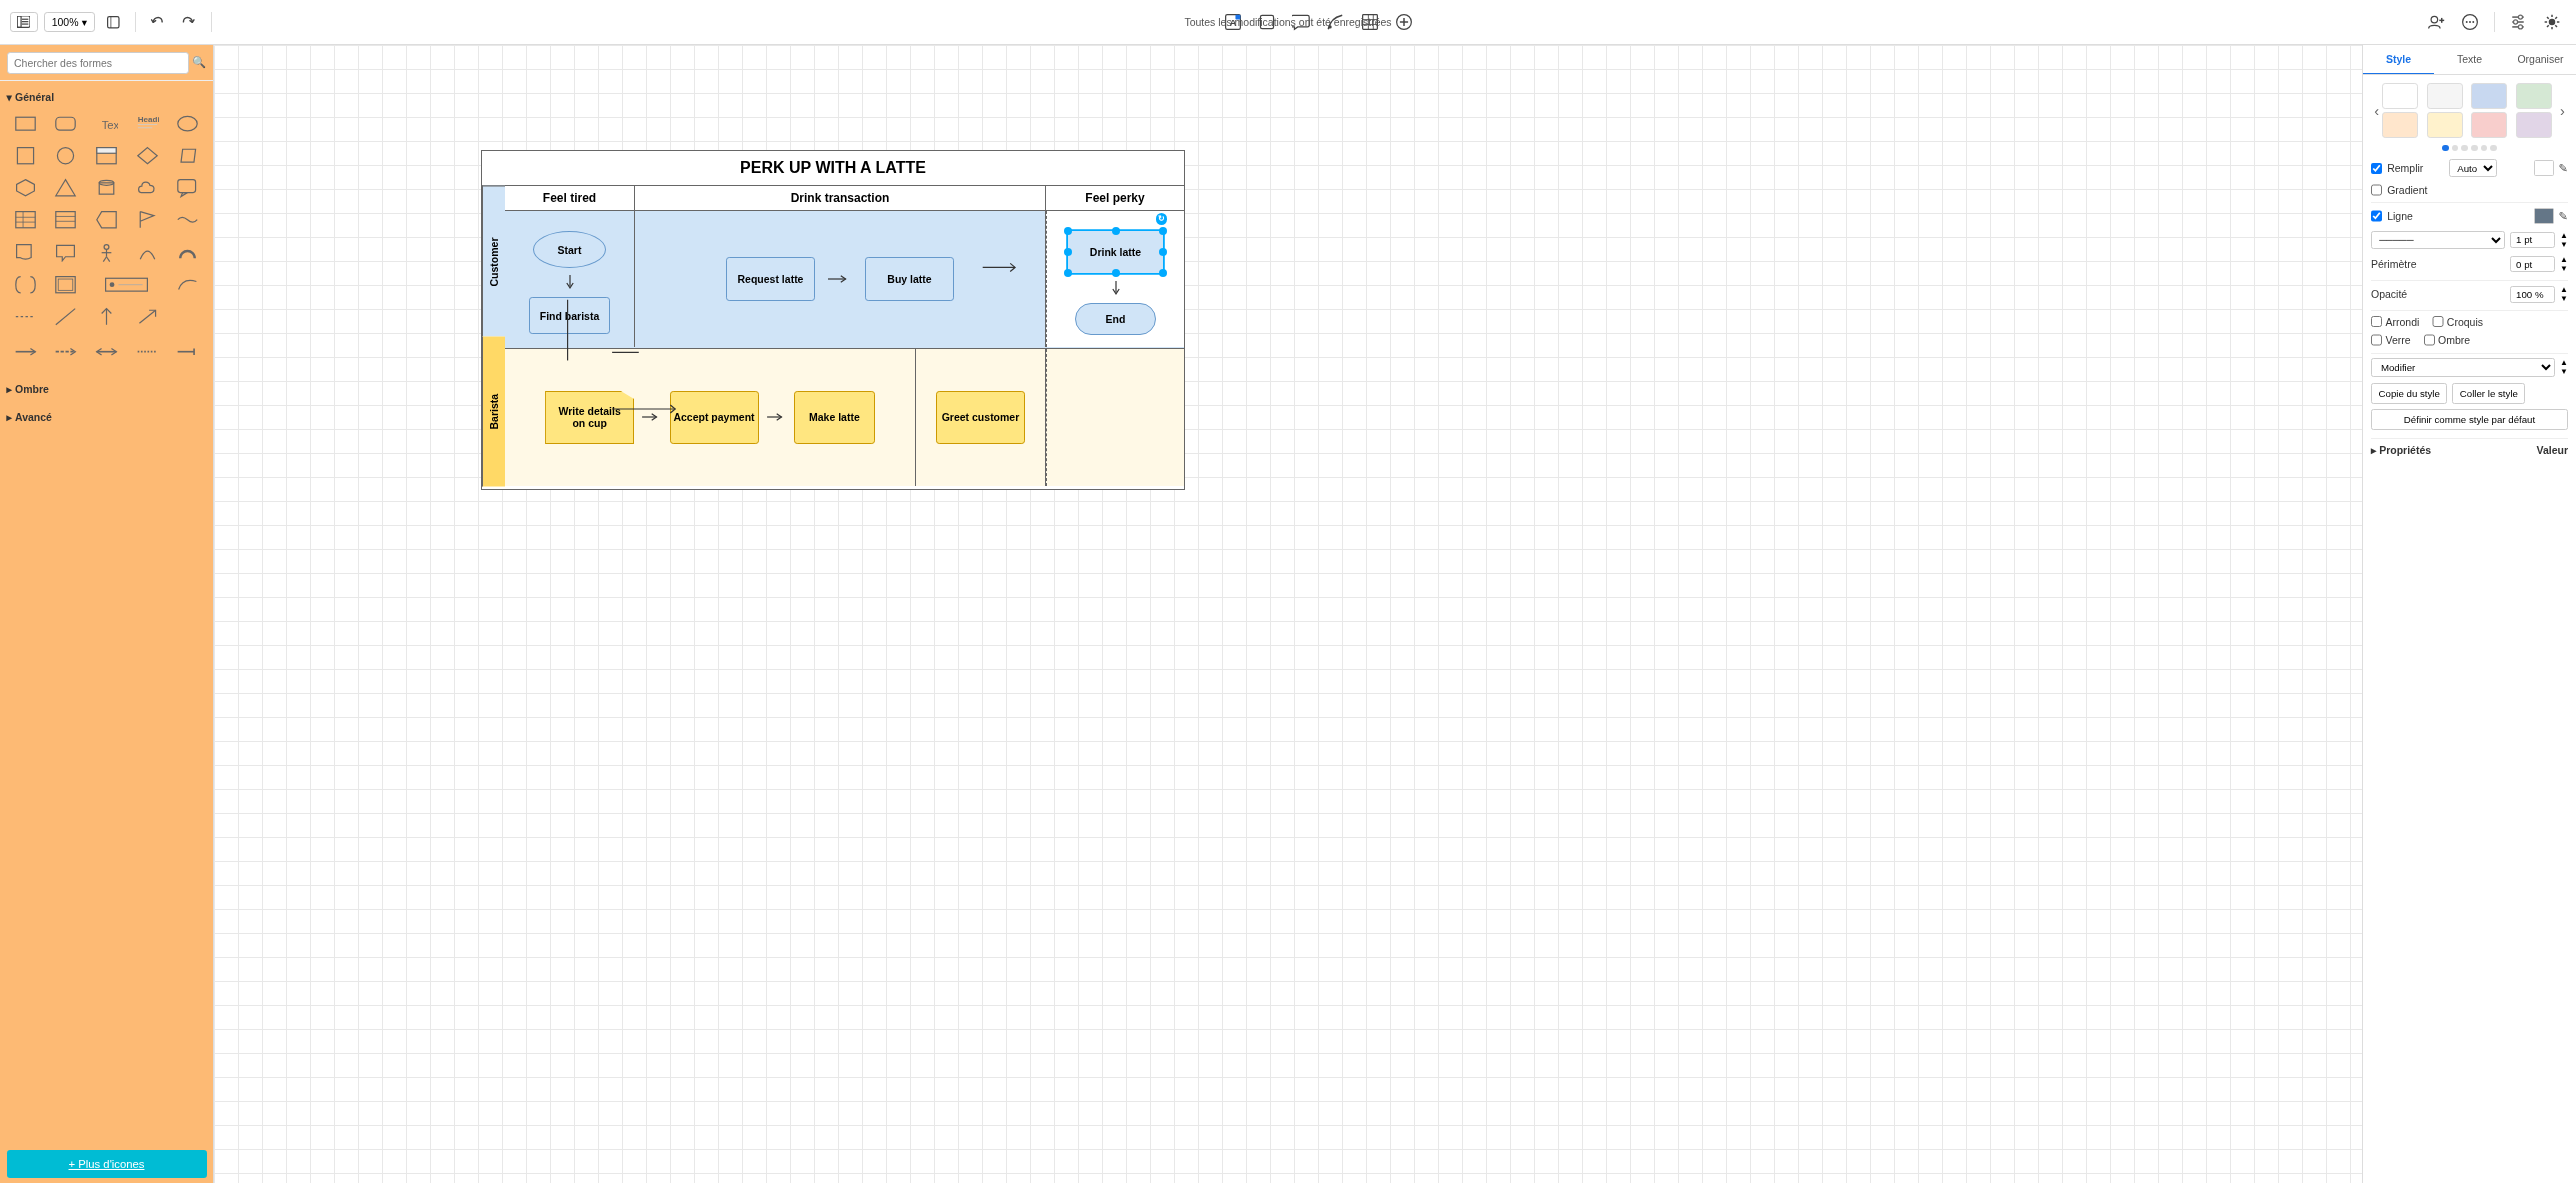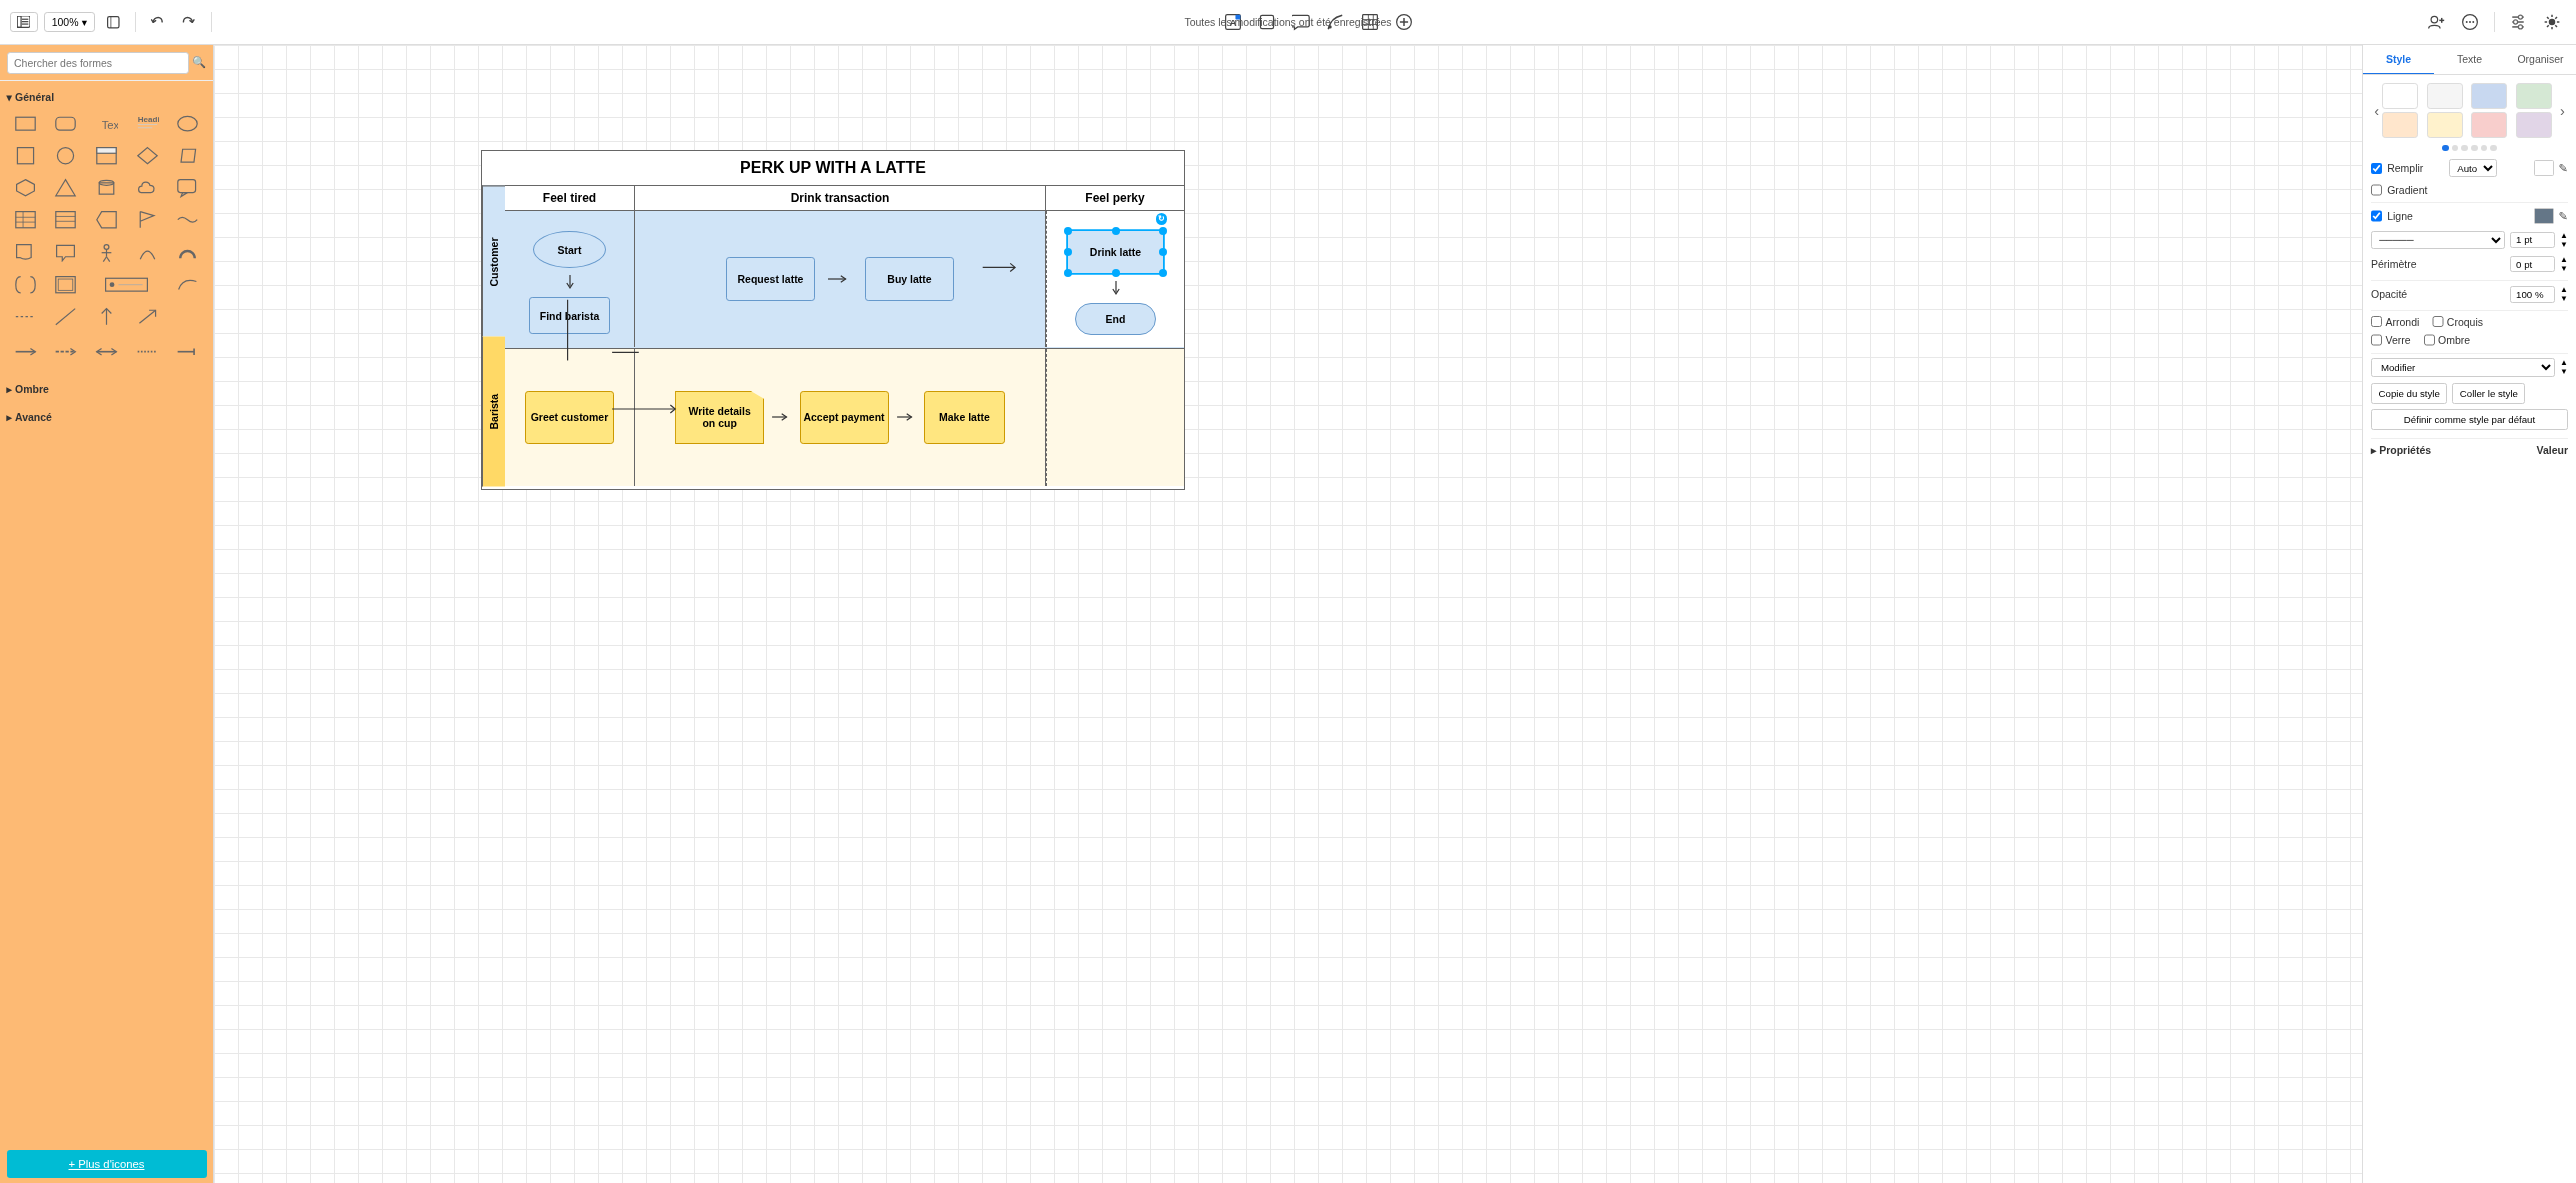--- a/index.html
+++ b/index.html
@@ -964,45 +964,45 @@
                     <polyline points="6,10 10,16 14,10" fill="none" stroke="#333" stroke-width="1.5"></polyline>
                   </svg>
                   <div class="shape-rounded-rect" style="width:81px; height:32px;">
                     <span>End</span>
                   </div>
                 </div>
               </div>
 
               <div class="lane-row barista-row" style="position:relative; flex: 1; min-height: 105px;">
 
-                <div class="cell tired" style="height:100%; align-items:center; justify-content:center;">
-                  <div class="shape-rect yellow" style="width:89px; height:53px;">
-                    <span>Greet customer</span>
-                  </div>
-                </div>
-
                 <div class="cell transaction" style="height:100%; gap:8px;">
                   <div class="shape-note" style="width:89px; height:53px;">
                     <span>Write details on cup</span>
                   </div>
 
                   <svg style="width:19.4px;height:16px;" viewBox="0 0 24 20">
                     <line x1="0" y1="10" x2="18" y2="10" stroke="#333" stroke-width="1.5"></line>
                     <polyline points="12,6 18,10 12,14" fill="none" stroke="#333" stroke-width="1.5"></polyline>
                   </svg>
                   <div class="shape-rect yellow" style="width:89px; height:53px;">
                     <span>Accept payment</span>
                   </div>
 
                   <svg style="width:19.4px;height:16px;" viewBox="0 0 24 20">
                     <line x1="0" y1="10" x2="18" y2="10" stroke="#333" stroke-width="1.5"></line>
                     <polyline points="12,6 18,10 12,14" fill="none" stroke="#333" stroke-width="1.5"></polyline>
                   </svg>
                   <div class="shape-rect yellow" style="width:81px; height:53px;">
                     <span>Make latte</span>
+                  </div>
+                </div>
+
+                <div class="cell tired" style="height:100%; align-items:center; justify-content:center;">
+                  <div class="shape-rect yellow" style="width:89px; height:53px;">
+                    <span>Greet customer</span>
                   </div>
                 </div>
 
                 <div class="cell perky" style="height:100%; background:#fff9e6; border-left: 1.6px dashed #666;"></div>
               </div>
             </div>
           </div>
         </div>
       </div>
     </div>

